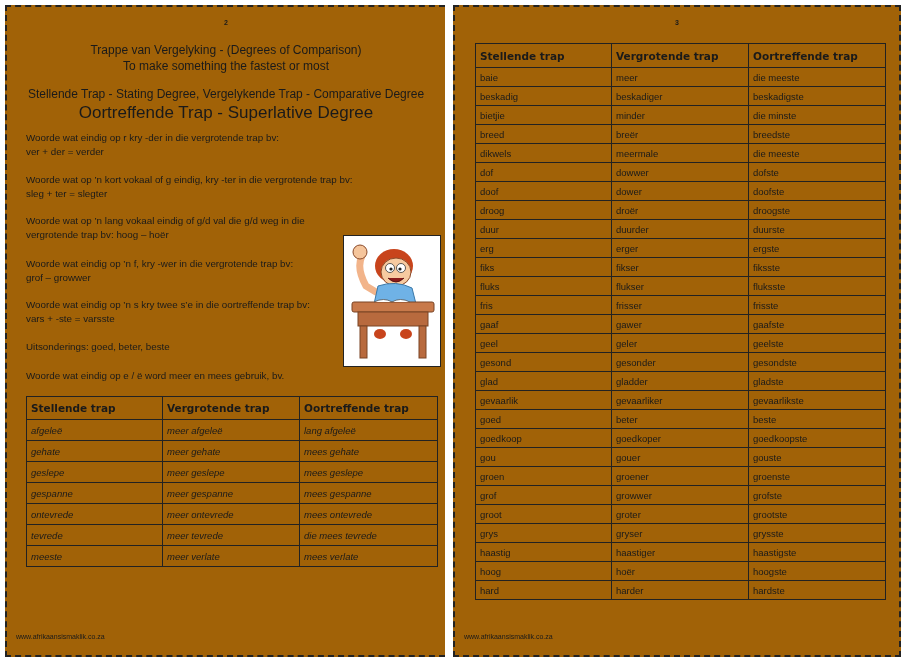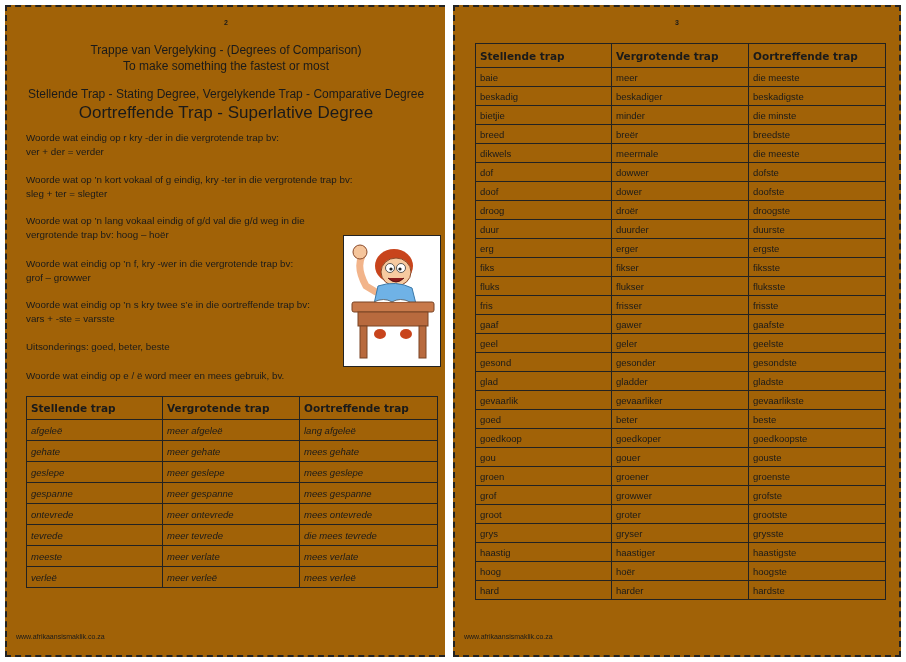--- a/index.html
+++ b/index.html
@@ -137,25 +137,20 @@
         <tr>
           <td>tevrede</td>
           <td>meer tevrede</td>
           <td>die mees tevrede</td>
         </tr>
         <tr>
           <td>meeste</td>
           <td>meer verlate</td>
           <td>mees verlate</td>
         </tr>
-        <tr>
-          <td>verleë</td>
-          <td>meer verleë</td>
-          <td>mees verleë</td>
-        </tr>
       </tbody>
   </table>
 
   <div class="footer">www.afrikaansismaklik.co.za</div>
 </div>
 
 <div class="page" id="page-right">
   <div class="page-num">3</div>
 
   <table class="grid" id="table-right">

